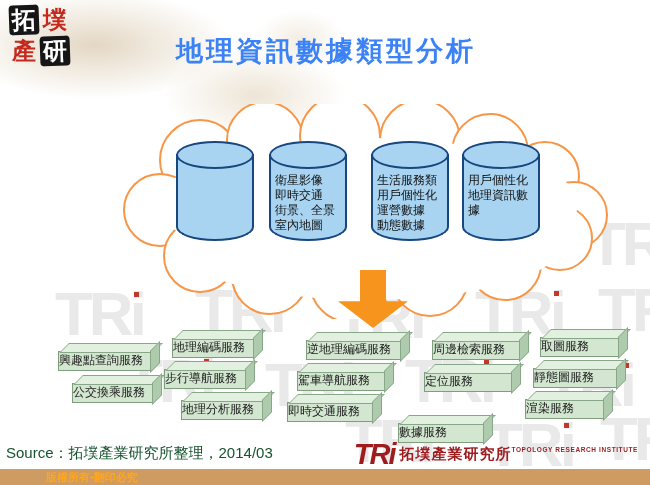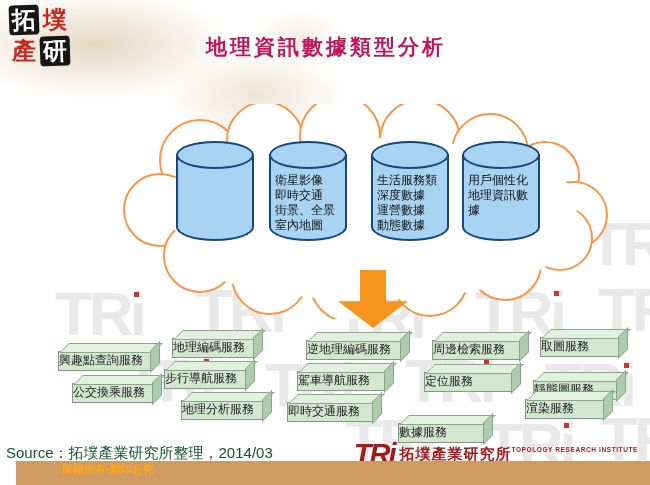--- a/index.html
+++ b/index.html
@@ -24,21 +24,21 @@
 
   
   .logo { position:absolute; left:9px; top:5px; width:62px; height:62px; z-index:3;
           display:grid; grid-template-columns:30px 30px; grid-template-rows:30px 30px; gap:1px; }
   .logo .cell { width:30px; height:30px; text-align:center; line-height:30px; font-size:24px;
           font-weight:bold; font-family:"DejaVu Serif", serif; }
   .logo .cell.black { background:#161616; color:#fff; border-radius:4px; transform:rotate(-2deg); }
   .logo .cell.red { color:#c5281c; }
 
   .title { position:absolute; left:2px; right:0; top:33px; text-align:center; z-index:2;
-           font-size:21px; font-weight:bold; letter-spacing:3px; color:#be185d;
+           font-size:27px; font-weight:bold; letter-spacing:3px; color:#3b82f6;
            font-family:"DejaVu Serif", serif; }
 
   
   .cloud-svg { position:absolute; left:110px; top:104px; z-index:1; }
 
   
   .cyl { position:absolute; width:78px; height:100px; z-index:2; }
   .cyl .bodyp { position:absolute; left:0; right:0; top:13px; bottom:0; background:#a8d4f2;
         border:2px solid #17477e; border-top:none; border-radius:0 0 39px 39px / 0 0 14px 14px; }
   .cyl .top { position:absolute; left:0; top:0; width:78px; height:28px; background:#a8d4f2;
@@ -64,21 +64,21 @@
   .source { position:absolute; left:6px; top:444px; font-size:15px; color:#14532d; z-index:3; }
 
   .tri-block { position:absolute; right:12px; top:441px; z-index:3; display:flex; align-items:center; gap:5px; }
   .tri-logo { font-size:29px; font-weight:900; font-style:italic; letter-spacing:-2px;
               color:#9e1b1e; line-height:26px; }
   .tri-names { display:flex; }
   .tri-name { font-size:15px; font-weight:bold; color:#9e1b1e; letter-spacing:1px;
               font-family:"DejaVu Serif", serif; line-height:16px; }
   .tri-sub { font-size:6.5px; font-weight:bold; color:#9e1b1e; letter-spacing:.6px; }
 
-  .bar { position:absolute; left:0; right:0; bottom:0; height:24px; background:#ce9b62; z-index:3;margin-left:16px; }
+  .bar { position:absolute; left:0; right:0; bottom:0; height:16px; background:#ce9b62; z-index:3; }
   .bar .copy { position:absolute; left:46px; top:0; font-size:11px; font-weight:bold;
                line-height:16px; color:#ffa61c; }
 </style>
 </head>
 <body>
 
 <div class="slide">
 
   <div class="bg-map"></div>
 
@@ -140,21 +140,21 @@
     <div class="top"></div>
     <div class="txt">衛星影像
 即時交通
 街景、全景
 室內地圖</div>
   </div>
   <div class="cyl" style="left:371px; top:141px;">
     <div class="bodyp"></div>
     <div class="top"></div>
     <div class="txt">生活服務類
-深度數據
+用戶個性化
 運營數據
 動態數據</div>
   </div>
   <div class="cyl" style="left:462px; top:141px;">
     <div class="bodyp"></div>
     <div class="top"></div>
     <div class="txt">用戶個性化
 地理資訊數據</div>
   </div>
 
@@ -169,21 +169,21 @@
 
   <div class="sbox" style="left:306px; top:340px; width:96px; z-index:3;">逆地理編碼服務</div>
   <div class="sbox" style="left:297px; top:371px; width:89px; z-index:4;">駕車導航服務</div>
   <div class="sbox" style="left:287px; top:402px; width:87px; z-index:5;">即時交通服務</div>
 
   <div class="sbox" style="left:432px; top:340px; width:89px; z-index:3;">周邊檢索服務</div>
   <div class="sbox" style="left:424px; top:372px; width:89px; z-index:4;">定位服務</div>
   <div class="sbox" style="left:398px; top:403px; width:87px; z-index:5;margin-top:20px;">數據服務</div>
 
   <div class="sbox" style="left:540px; top:337px; width:80px; z-index:3;">取圖服務</div>
-  <div class="sbox" style="left:533px; top:380px; width:85px; z-index:4;">靜態圖服務</div>
+  <div class="sbox" style="left:533px; top:368px; width:85px; z-index:4;">靜態圖服務</div>
   <div class="sbox" style="left:525px; top:399px; width:80px; z-index:5;">渲染服務</div>
 
   <div class="source">Source：拓墣產業研究所整理，2014/03</div>
 
   <div class="tri-block">
     <span class="tri-logo">TRi</span>
     <span class="tri-names">
       <span class="tri-name">拓墣產業研究所</span>
       <span class="tri-sub">TOPOLOGY RESEARCH INSTITUTE</span>
     </span>

